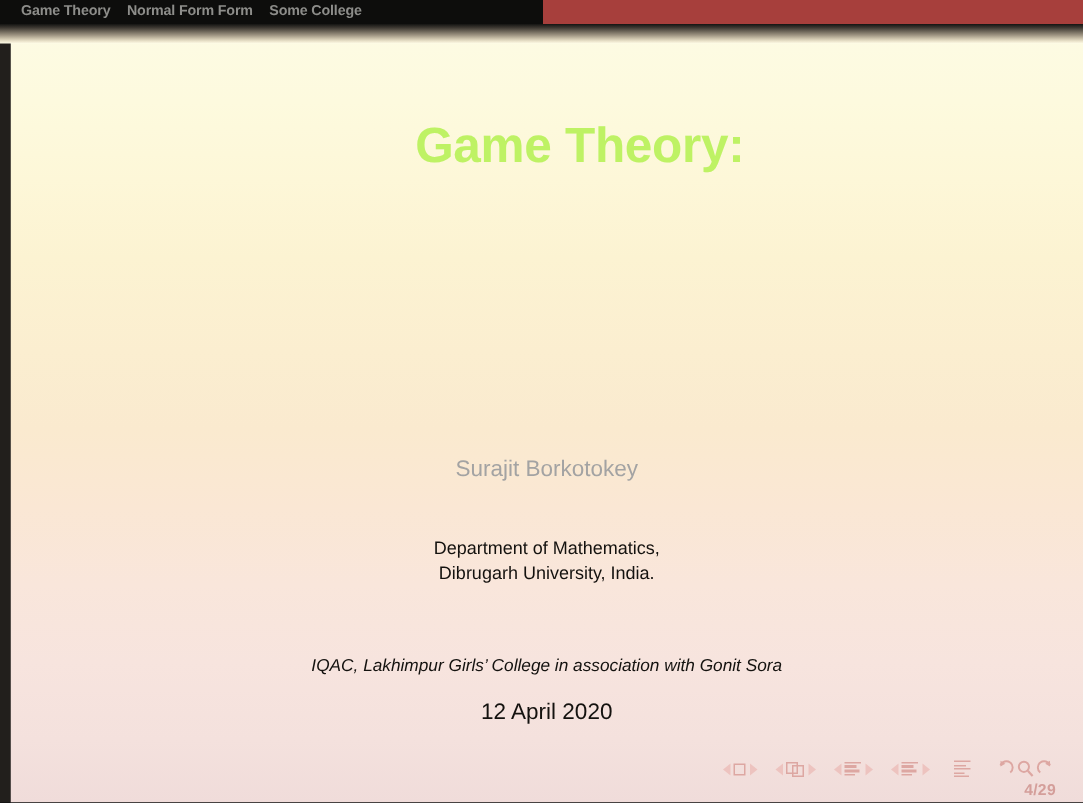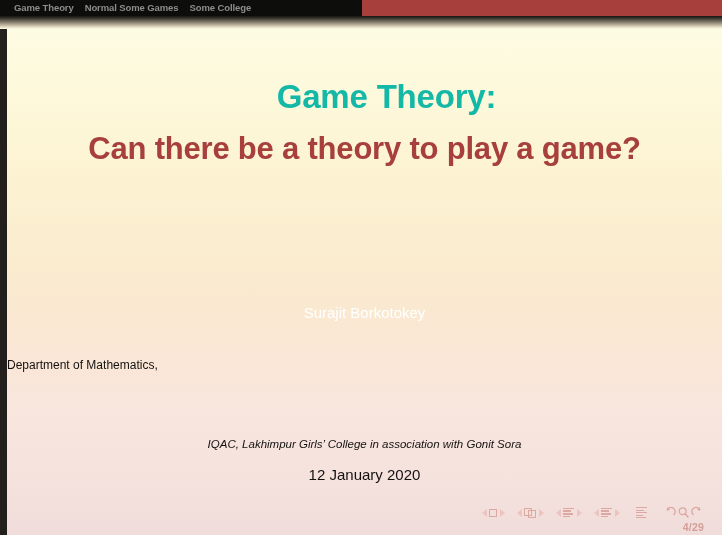--- a/index.html
+++ b/index.html
@@ -117,48 +117,49 @@
 
   #title-block {
     position: absolute;
     left: 0; top: 62px;
     width: 715px;
     text-align: center;
   }
   #title-main {
     font-size: 33px;
     font-weight: bold;
-    color: #14b8a6;
+    color: #bef264;
     line-height: 1.15;
     letter-spacing: -0.2px;
     padding-left: 44px;
   }
   #subtitle {
     margin-top: 14px;
     font-size: 31px;
     font-weight: bold;
     color: #a73f3c;
     line-height: 1.22;
     padding: 0 48px;
     letter-spacing: -0.2px;
   }
 
   #author {
     position: absolute;
     left: 0; top: 288px;
     width: 715px;
     text-align: center;
     font-size: 15px;
-    color: #ffffff;
+    color: #a3a3a3;
   }
 
   #institute {
     position: absolute;
     left: 0; top: 341px;
     width: 715px;
+    text-align: center;
     font-size: 12px;
     color: #14120f;
     line-height: 1.45;
   }
 
   #event {
     position: absolute;
     left: 0; top: 422px;
     width: 715px;
     text-align: center;
@@ -277,46 +278,46 @@
   }
 </style>
 </head>
 <body>
 
 <div id="slide">
 
   <div id="navbar">
     <div id="navbar-items">
       <span class="nav-item">Game Theory</span>
-      <span class="nav-item">Normal Some Games</span>
+      <span class="nav-item">Normal Form Form</span>
       <span class="nav-item">Some College</span>
     </div>
   </div>
   <div id="nav-red"></div>
 
   <div id="header-shadow"></div>
   <div id="left-edge"></div>
   <div id="body-bg"></div>
 
   <div id="content">
 
     <div id="title-block">
       <div id="title-main">Game Theory:</div>
-      <div id="subtitle">Can there be a theory to play a game?</div>
     </div>
 
     <div id="author">Surajit Borkotokey</div>
 
     <div id="institute">
       <div>Department of Mathematics,</div>
+      <div>Dibrugarh University, India.</div>
     </div>
 
     <div id="event">IQAC, Lakhimpur Girls’ College in association with Gonit Sora</div>
 
-    <div id="date">12 January 2020</div>
+    <div id="date">12 April 2020</div>
   </div>
 
   <div id="navsym">
 
     <div class="navgroup">
       <div class="tri-l"></div>
       <div class="sym-slide"></div>
       <div class="tri-r"></div>
     </div>
 

